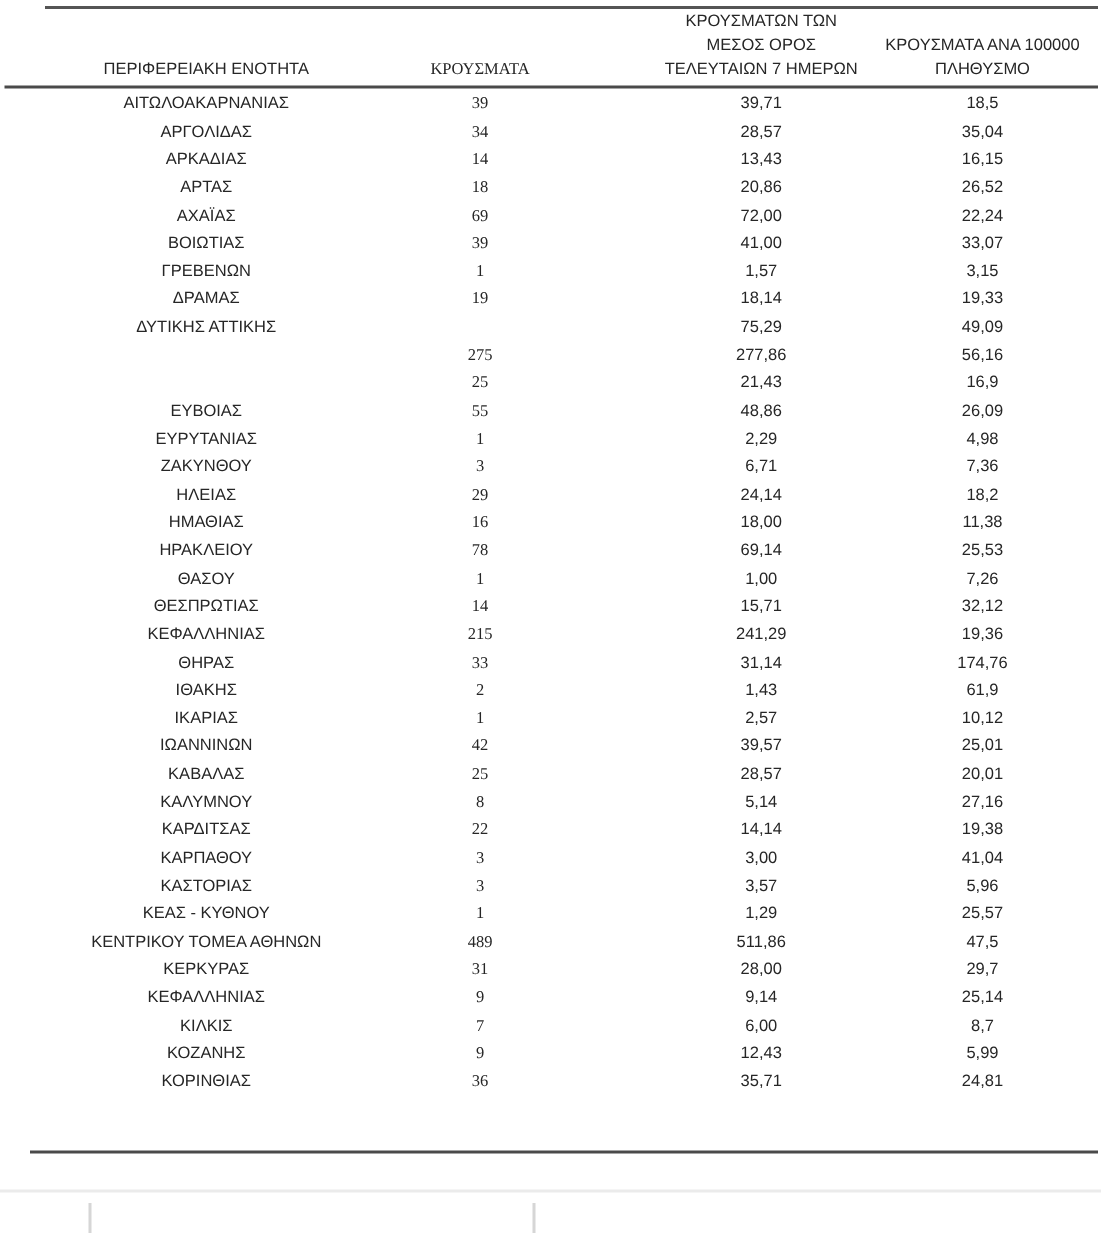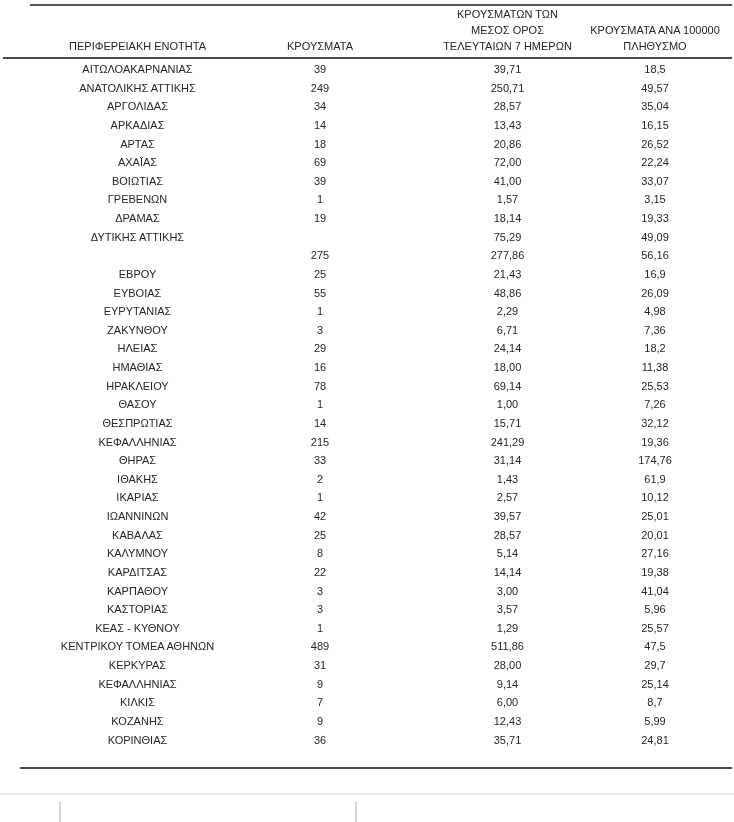--- a/index.html
+++ b/index.html
@@ -13,21 +13,21 @@
     overflow:hidden;
   }
   .rule{position:absolute;background:#4a4a4a;}
   .top-rule{left:30px;right:2px;top:4px;height:2px;background:#555555;}
   .header-rule{left:3px;right:2px;top:57px;height:2px;}
   .bottom-rule{left:20px;right:2px;top:767px;height:2px;}
 
   .thead{position:absolute;top:4px;left:0;width:734px;height:52px;}
   .cell{position:absolute;text-align:center;white-space:nowrap;}
   .c1{left:20px;width:235px;}
-  .c2{left:250px;width:140px;}
+  .c2{left:250px;width:140px;font-family:Liberation Serif, serif;}
   .c3{left:420px;width:175px;}
   .c4{left:570px;width:170px;}
   .thead .cell{bottom:2px;line-height:16px;}
 
   .tbody{position:absolute;top:60px;left:0;width:608px;}
   .row{position:relative;height:18.63px;}
   .row .cell{top:0;line-height:18.63px;}
 
   .footer-rule{position:absolute;left:0;right:0;top:793px;height:2px;background:#ebebeb;}
   .footer-vline{position:absolute;top:802px;bottom:0;width:2px;background:#d6d6d6;}
@@ -62,26 +62,20 @@
   </div>
 
   <div class="tbody">
       <div class="row">
       <span class="cell c1">ΑΙΤΩΛΟΑΚΑΡΝΑΝΙΑΣ</span>
       <span class="cell c2">39</span>
       <span class="cell c3">39,71</span>
       <span class="cell c4">18,5</span>
     </div>
       <div class="row">
-      <span class="cell c1">ΑΝΑΤΟΛΙΚΗΣ ΑΤΤΙΚΗΣ</span>
-      <span class="cell c2">249</span>
-      <span class="cell c3">250,71</span>
-      <span class="cell c4">49,57</span>
-    </div>
-      <div class="row">
       <span class="cell c1">ΑΡΓΟΛΙΔΑΣ</span>
       <span class="cell c2">34</span>
       <span class="cell c3">28,57</span>
       <span class="cell c4">35,04</span>
     </div>
       <div class="row">
       <span class="cell c1">ΑΡΚΑΔΙΑΣ</span>
       <span class="cell c2">14</span>
       <span class="cell c3">13,43</span>
       <span class="cell c4">16,15</span>
@@ -120,21 +114,20 @@
       <span class="cell c1">ΔΥΤΙΚΗΣ ΑΤΤΙΚΗΣ</span>
       <span class="cell c3">75,29</span>
       <span class="cell c4">49,09</span>
     </div>
       <div class="row">
       <span class="cell c2">275</span>
       <span class="cell c3">277,86</span>
       <span class="cell c4">56,16</span>
     </div>
       <div class="row">
-      <span class="cell c1">ΕΒΡΟΥ</span>
       <span class="cell c2">25</span>
       <span class="cell c3">21,43</span>
       <span class="cell c4">16,9</span>
     </div>
       <div class="row">
       <span class="cell c1">ΕΥΒΟΙΑΣ</span>
       <span class="cell c2">55</span>
       <span class="cell c3">48,86</span>
       <span class="cell c4">26,09</span>
     </div>

